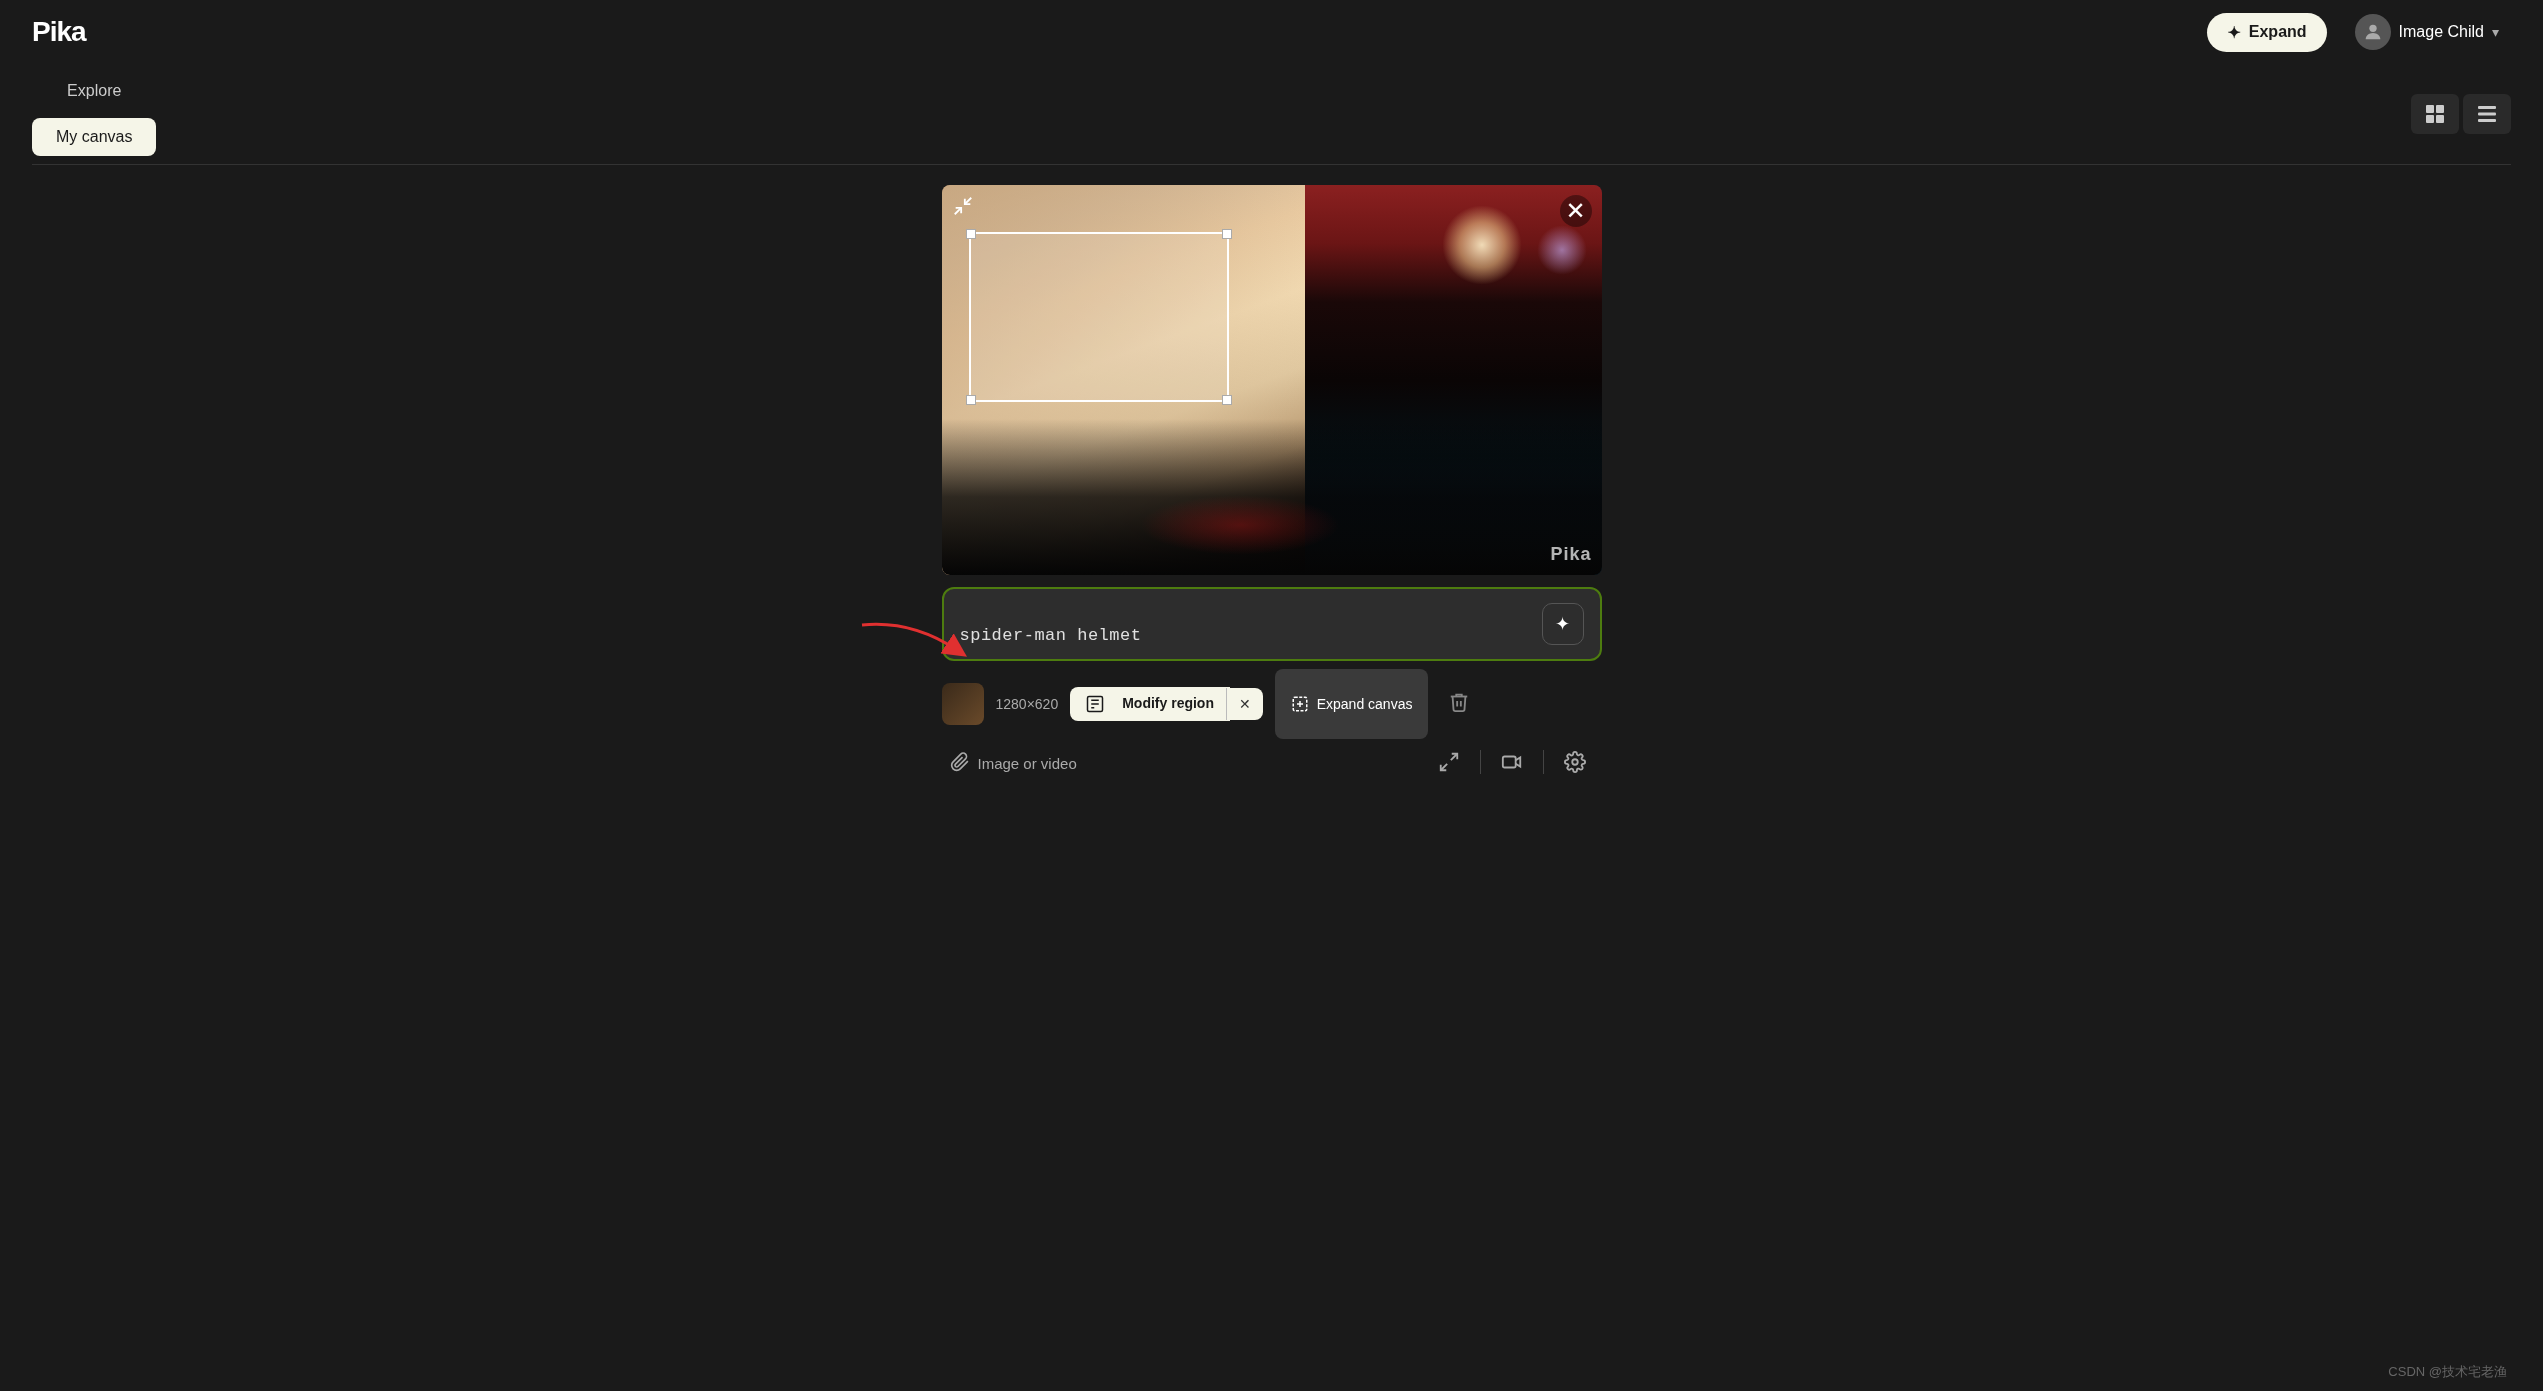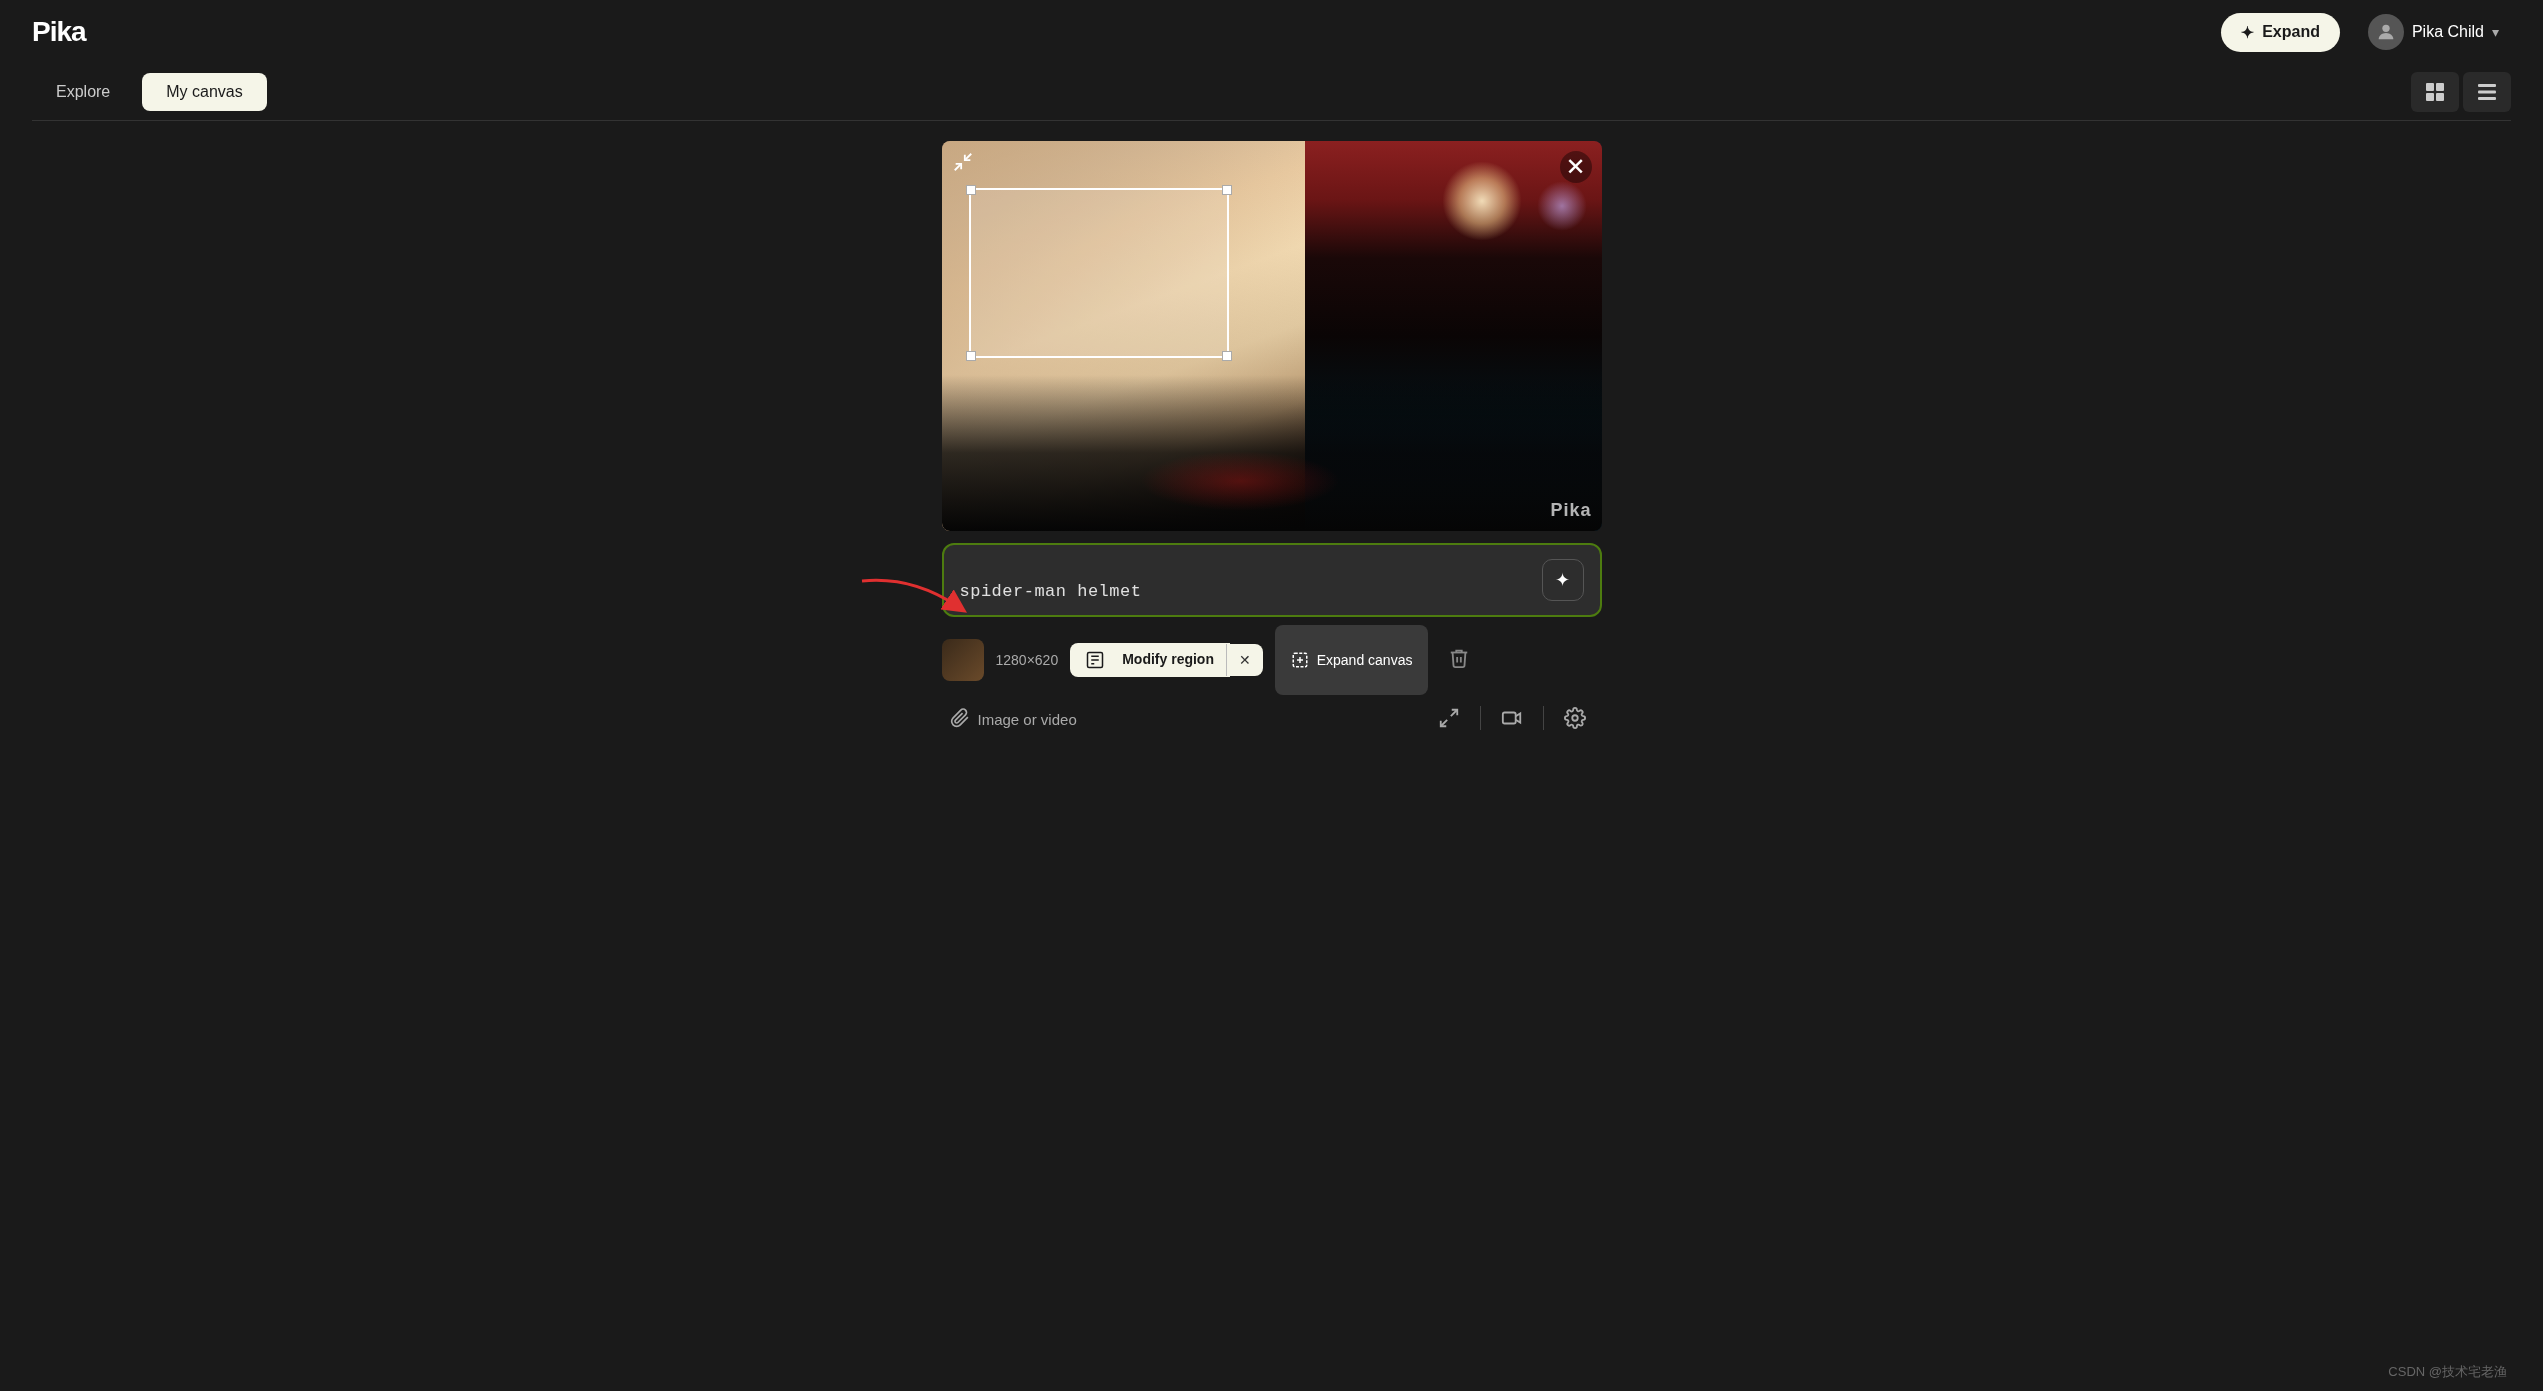--- a/index.html
+++ b/index.html
@@ -89,20 +89,21 @@
       display: flex;
       align-items: center;
       justify-content: space-between;
       padding: 8px 32px;
       background: #1a1a1a;
     }
 
     .nav-tabs {
       display: flex;
       gap: 8px;
+      flex-direction: column;
     }
 
     .nav-tab {
       padding: 10px 24px;
       border-radius: 8px;
       border: none;
       font-size: 16px;
       cursor: pointer;
       font-weight: 500;
     }
@@ -489,21 +490,21 @@
       <span class="star-icon">✦</span>
       <span>Expand</span>
     </button>
     <div class="user-info">
       <div class="user-avatar">
         <svg width="22" height="22" viewBox="0 0 24 24" fill="#aaa">
             <circle cx="12" cy="8" r="4"></circle>
             <path d="M4 20c0-4 3.6-7 8-7s8 3 8 7"></path>
           </svg>
       </div>
-      <span class="user-name">Pika Child</span>
+      <span class="user-name">Image Child</span>
       <span class="chevron-down">▾</span>
     </div>
   </div>
 </header>
 
 <nav class="nav-bar">
   <div class="nav-tabs">
     <button class="nav-tab inactive">
       <span>Explore</span>
     </button>

